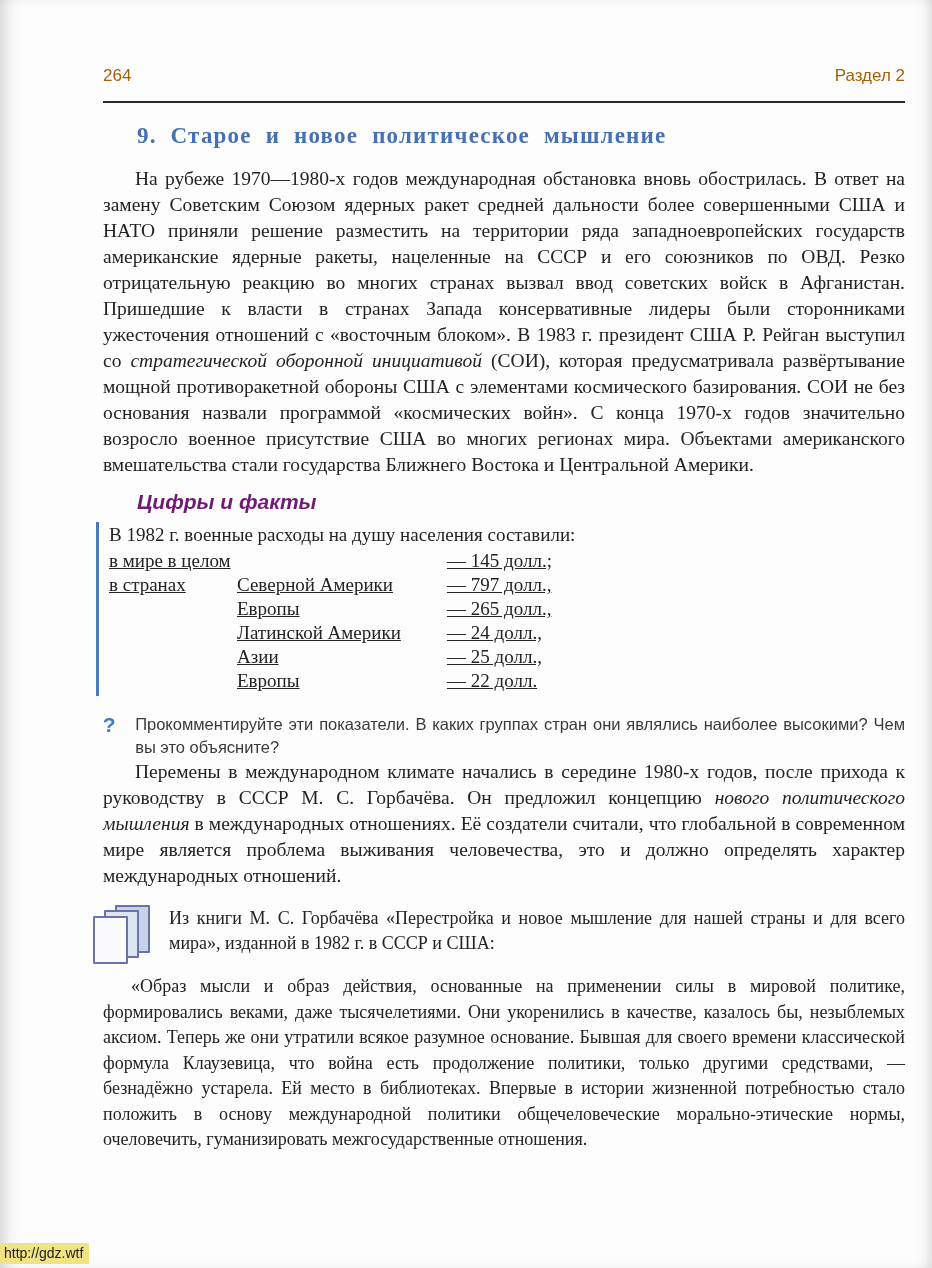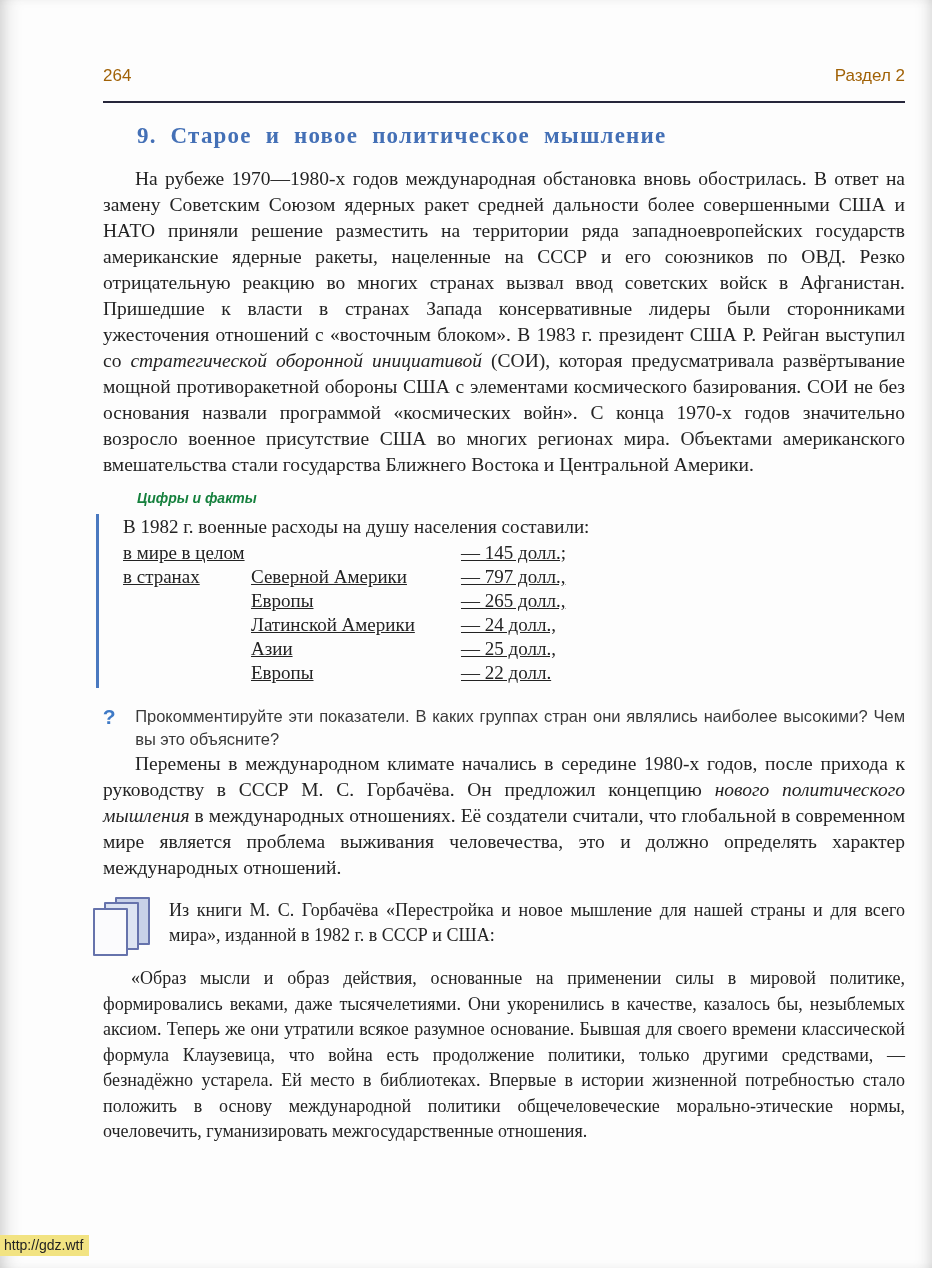--- a/index.html
+++ b/index.html
@@ -33,26 +33,26 @@
   p.bodytext {
     font-size:19.5px; line-height:26px;
     text-align:justify; text-indent:32px;
     margin:0;
   }
   p.bodytext em { font-style:italic; }
 
   .facts-title {
     font-family:"Liberation Sans", sans-serif;
     font-style:italic; font-weight:bold;
-    color:#15803d; font-size:14px;
+    color:#701a75; font-size:21px;
     margin:12px 0 8px 34px;
   }
   .facts-block {
     border-left:3px solid #4a79c0;
-    padding:1px 0 3px 24px;
+    padding:1px 0 3px 10px;
     margin-left:-7px;
     font-size:19px; line-height:24px;
   }
   .facts-intro { margin:0 0 2px 0; }
   .frow { display:grid; grid-template-columns:128px 210px auto;text-decoration:underline; }
   .frow span { display:block; }
 
   .question {
     display:flex; gap:15px;
     margin:17px 0 0 -5px;
@@ -77,21 +77,21 @@
     font-size:18px; line-height:24.5px;
     margin:0 0 0 12px; padding-top:1px; text-align:justify;
   }
   .quote-body {
     font-size:18px; line-height:25.5px;
     text-align:justify; text-indent:28px;
     margin:5px 0 0 0;
   }
 
   .watermark {
-    position:absolute; left:0; bottom:12px;
+    position:absolute; left:0; bottom:4px;
     background:#f2e382; color:#222;
     font-family:"Liberation Sans", sans-serif;
     font-size:14px; padding:2px 6px 3px 4px;
   }
 </style>
 </head>
 <body>
 
 <div class="page">
 

